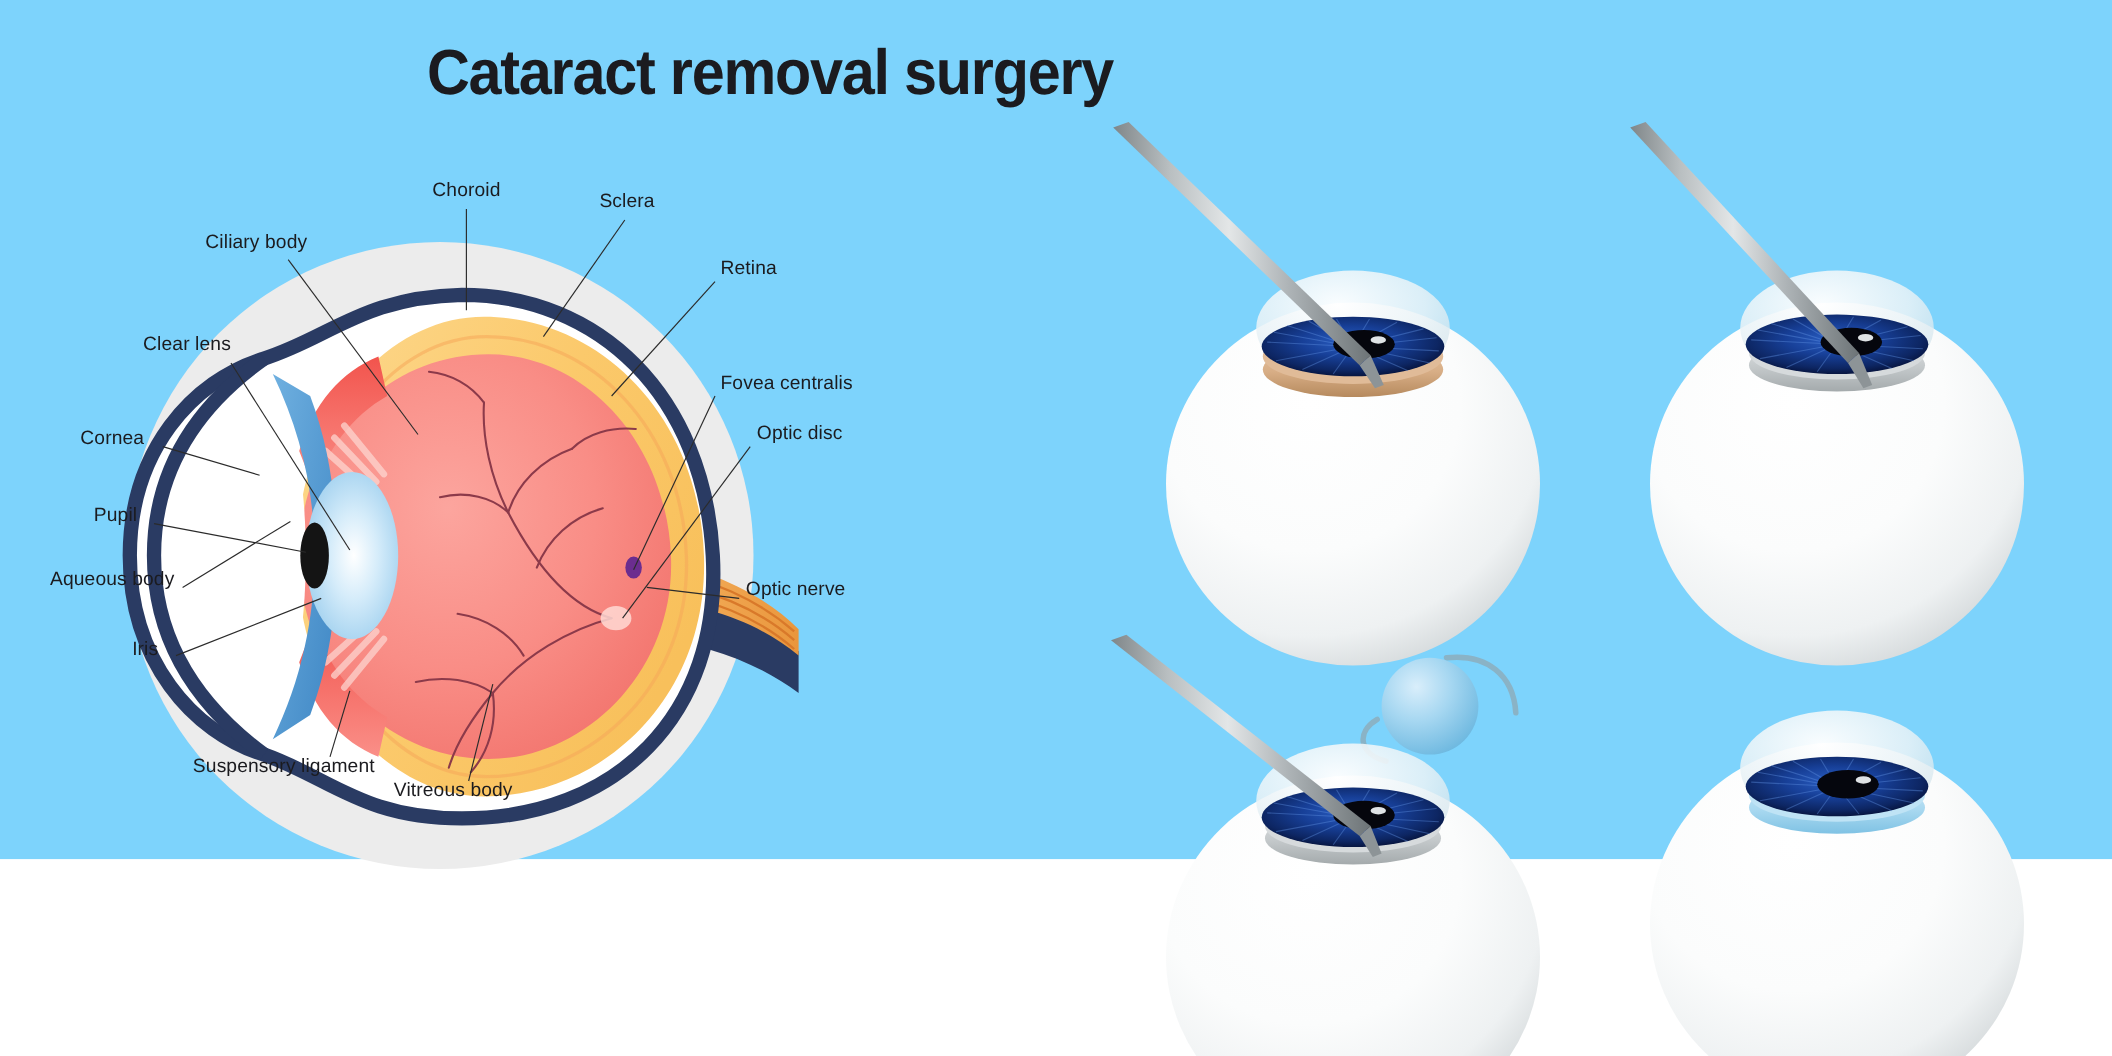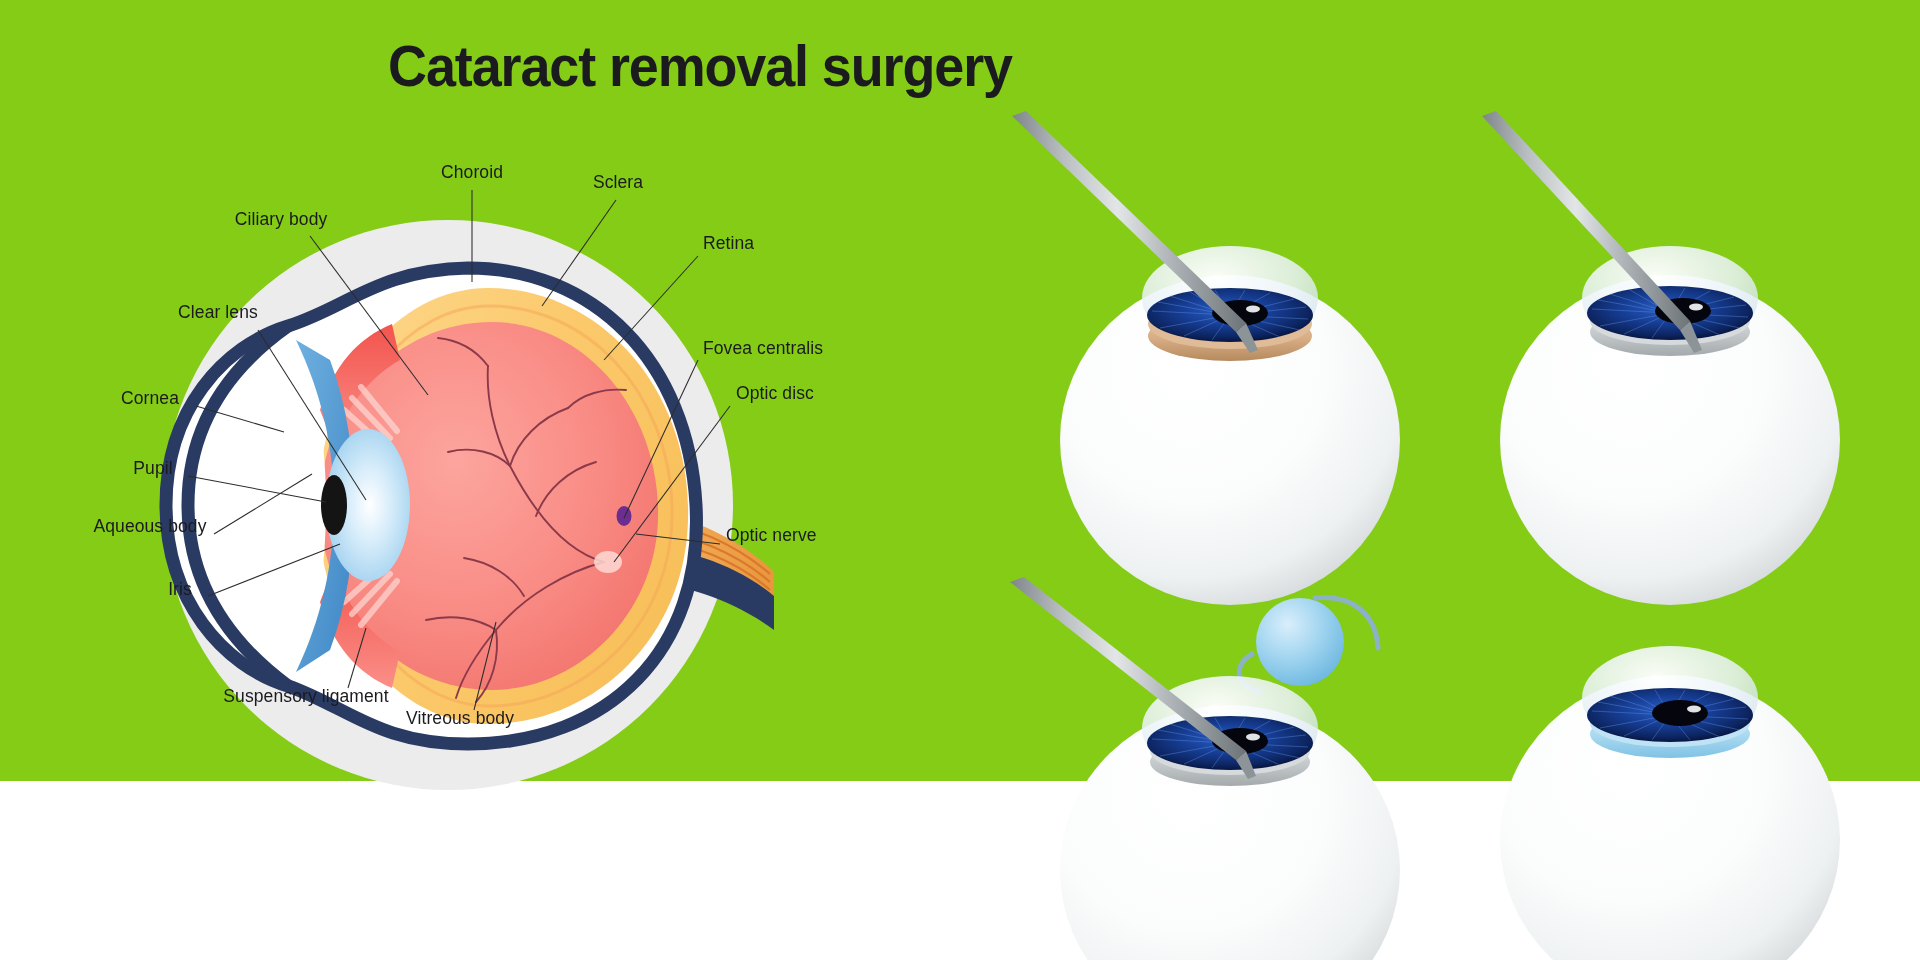--- a/index.html
+++ b/index.html
@@ -11,42 +11,42 @@
   body {
     width: 1920px; height: 960px;
     font-family: "Liberation Sans", "DejaVu Sans", sans-serif;
     overflow: hidden;
     position: relative;
   }
   #page {
     position: relative;
     width: 1920px;
     height: 781px;
-    background: #84cc16;
+    background: #7dd3fc;
   }
   
   #title {
     position: absolute;
     top: 36px;
     left: 0;
     width: 1400px;
     text-align: center;
     font-family: "Liberation Sans", "DejaVu Sans", sans-serif;
     font-weight: 700;
     font-size: 58px;
     letter-spacing: -1.2px;
     color: #1b1b1f;
     line-height: 1.05;
     transform: scaleX(0.93);
     transform-origin: center top;
     white-space: nowrap;
   }
   
   .stage { position: absolute; }
-  #anatomy-figure { left: 0; top: 110px; width: 1000px; height: 820px; padding-left: 48px; }
+  #anatomy-figure { left: 0; top: 110px; width: 1000px; height: 820px; }
   #surgery-grid  { left: 1000px; top: 110px; width: 920px; height: 820px; }
 
   svg { display: block; overflow: visible; }
 
   
   .lbl {
     font-family: "Liberation Sans", "DejaVu Sans", sans-serif;
     font-size: 17.5px;
     fill: #1b1b1f;
     letter-spacing: 0.1px;

